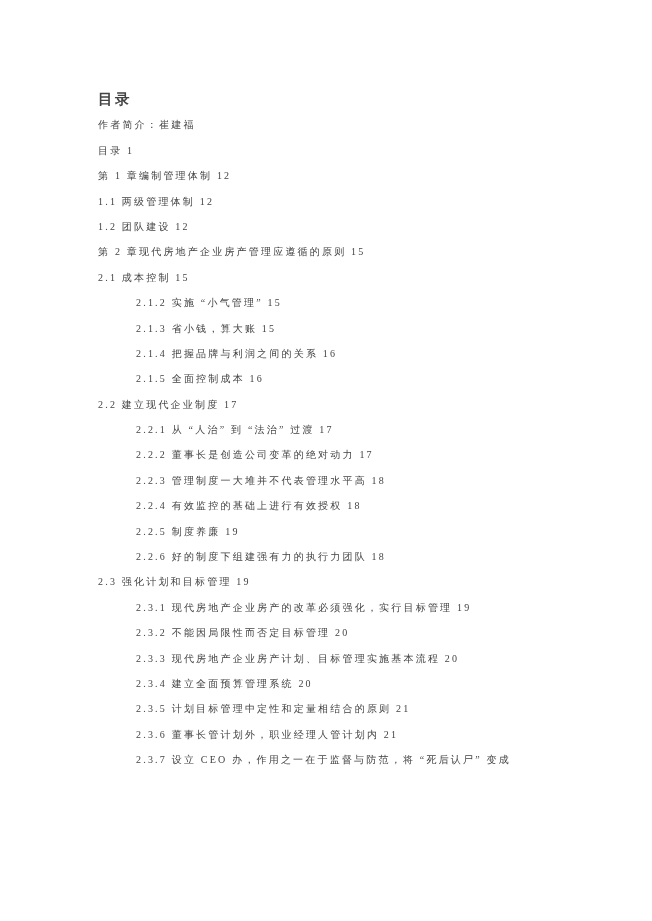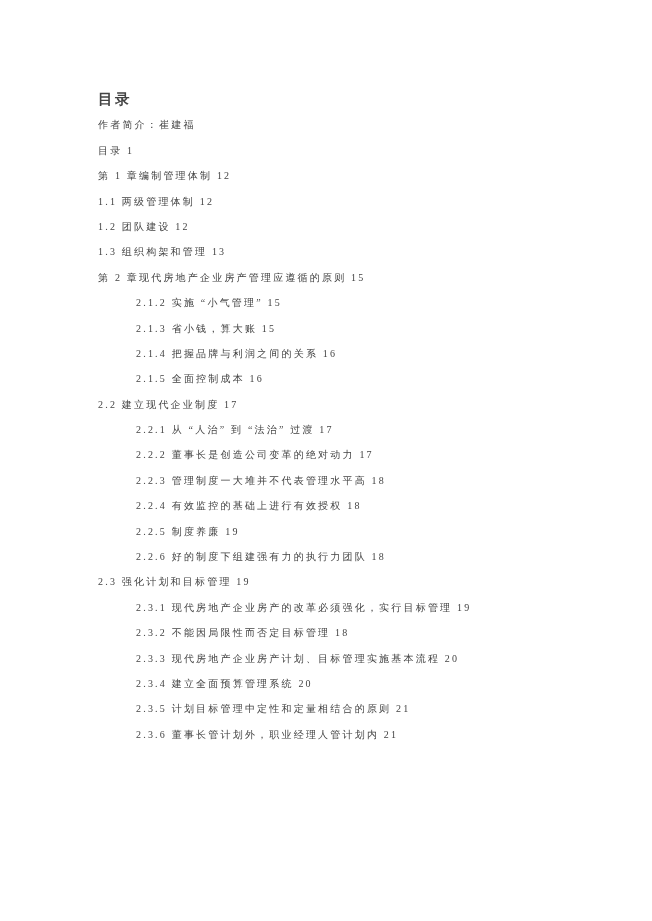--- a/index.html
+++ b/index.html
@@ -43,34 +43,35 @@
 <body>
 
 <div class="page" style="background: rgb(255, 255, 255); color: rgb(67, 67, 67);">
   <h1 class="toc-title">目录</h1>
   <div id="toc-lines">
       <div class="toc-line indent-0">作者简介：崔建福</div>
       <div class="toc-line indent-0">目录 1</div>
       <div class="toc-line indent-0">第 1 章编制管理体制 12</div>
       <div class="toc-line indent-0">1.1 两级管理体制 12</div>
       <div class="toc-line indent-0">1.2 团队建设 12</div>
-      <div class="toc-line indent-0">1.3 组织构架和管理 13</div>
       <div class="toc-line indent-0">第 2 章现代房地产企业房产管理应遵循的原则 15</div>
+      <div class="toc-line indent-0">2.1 成本控制 15</div>
       <div class="toc-line indent-1">2.1.2 实施 “小气管理” 15</div>
       <div class="toc-line indent-1">2.1.3 省小钱，算大账 15</div>
       <div class="toc-line indent-1">2.1.4 把握品牌与利润之间的关系 16</div>
       <div class="toc-line indent-1">2.1.5 全面控制成本 16</div>
       <div class="toc-line indent-0">2.2 建立现代企业制度 17</div>
       <div class="toc-line indent-1">2.2.1 从 “人治” 到 “法治” 过渡 17</div>
       <div class="toc-line indent-1">2.2.2 董事长是创造公司变革的绝对动力 17</div>
       <div class="toc-line indent-1">2.2.3 管理制度一大堆并不代表管理水平高 18</div>
       <div class="toc-line indent-1">2.2.4 有效监控的基础上进行有效授权 18</div>
       <div class="toc-line indent-1">2.2.5 制度养廉 19</div>
       <div class="toc-line indent-1">2.2.6 好的制度下组建强有力的执行力团队 18</div>
       <div class="toc-line indent-0">2.3 强化计划和目标管理 19</div>
       <div class="toc-line indent-1">2.3.1 现代房地产企业房产的改革必须强化，实行目标管理 19</div>
-      <div class="toc-line indent-1">2.3.2 不能因局限性而否定目标管理 18</div>
+      <div class="toc-line indent-1">2.3.2 不能因局限性而否定目标管理 20</div>
       <div class="toc-line indent-1">2.3.3 现代房地产企业房产计划、目标管理实施基本流程 20</div>
       <div class="toc-line indent-1">2.3.4 建立全面预算管理系统 20</div>
       <div class="toc-line indent-1">2.3.5 计划目标管理中定性和定量相结合的原则 21</div>
       <div class="toc-line indent-1">2.3.6 董事长管计划外，职业经理人管计划内 21</div>
+      <div class="toc-line indent-1">2.3.7 设立 CEO 办，作用之一在于监督与防范，将 “死后认尸” 变成</div>
     </div>
 </div>
 
 </body></html>

